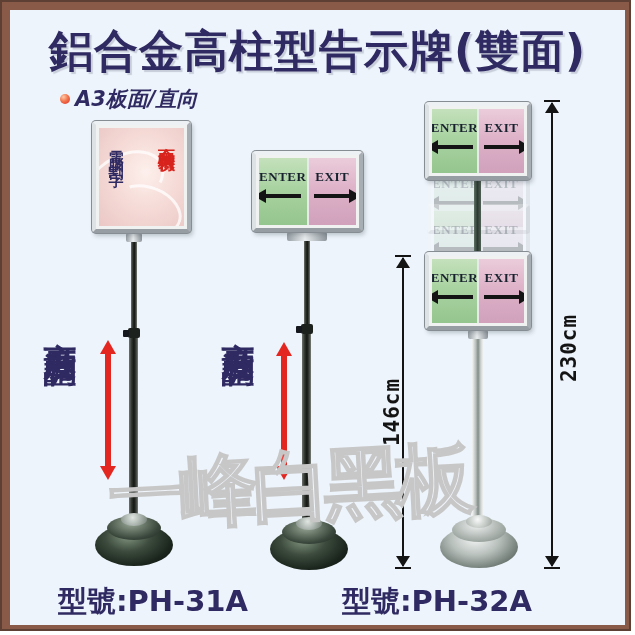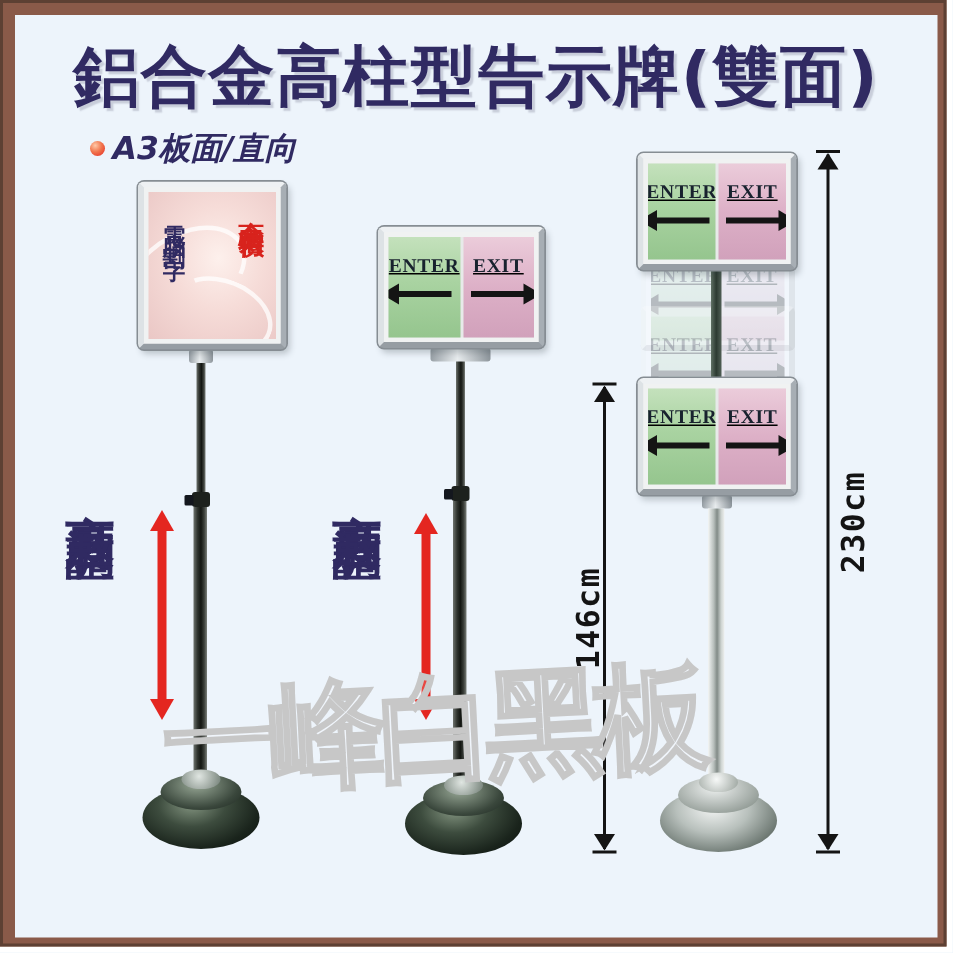--- a/index.html
+++ b/index.html
@@ -17,21 +17,21 @@
   .bullet.b1{left:50px;} .bullet.b2{left:226px;}
   .dot{width:10px;height:10px;border-radius:50%;
        background:radial-gradient(circle at 35% 30%, #ffc9a8 0%, #f1764e 45%, var(--red,#d93a1f) 100%);}
   .blabel{font-size:21px;font-weight:bold;color:var(--navy,#302a62);}
 
   
   .sign{position:absolute;background:#f0f2f2;border:4px solid #c3c9cd;border-radius:4px;box-sizing:border-box;
         border-top-color:#eef1f3;border-left-color:#dde2e5;border-right-color:#a7aeb4;border-bottom-color:#969da3;
         box-shadow:0 0 0 1px #868d93, 2px 3px 4px rgba(40,50,60,.25);z-index:3;}
   .sign .inner{position:absolute;inset:3px;display:flex;gap:2px;background:#e7eae9;}
-  .panel{flex:1;display:flex;flex-direction:column;align-items:center;overflow:hidden;text-decoration:underline;}
+  .panel{flex:1;display:flex;flex-direction:column;align-items:center;overflow:hidden;}
   .panel.green{background:linear-gradient(180deg,#c4e1bc 0%, var(--panel-green,#a9d3a1) 45%, #95c58e 100%);}
   .panel.pink {background:linear-gradient(180deg,#ebccda 0%, var(--panel-pink,#ddb0c7) 50%, #d1a1bb 100%);}
   .ptext{font-family:"Liberation Serif",serif;font-size:13px;font-weight:bold;color:#18222e;
          letter-spacing:.5px;margin-top:11px;}
   .arr{position:relative;width:36px;height:4px;background:#141414;margin-top:9px;}
   .arr.left::before{content:'';position:absolute;left:-11px;top:-5px;width:0;height:0;
         border-right:12px solid #141414;border-top:7px solid transparent;border-bottom:7px solid transparent;}
   .arr.right::after{content:'';position:absolute;right:-11px;top:-5px;width:0;height:0;
         border-left:12px solid #141414;border-top:7px solid transparent;border-bottom:7px solid transparent;}
   .ghost{opacity:.25;filter:saturate(.55) brightness(1.08);z-index:1;box-shadow:none;}
@@ -259,16 +259,18 @@
 
   <div class="dim" id="dim230">
     <div class="capt"></div>
     <div class="triu"></div>
     <div class="line"></div>
     <div class="trid"></div>
     <div class="capb"></div>
   </div>
   <div class="dimlabel" id="dl230">230cm</div>
 
+  <div class="model" id="m1">型號:PH-31A</div>
+  <div class="model" id="m2">型號:PH-32A</div>
   <div class="watermark">一峰白黑板</div>
 
  </div>
 </div>
 
 </body></html>

